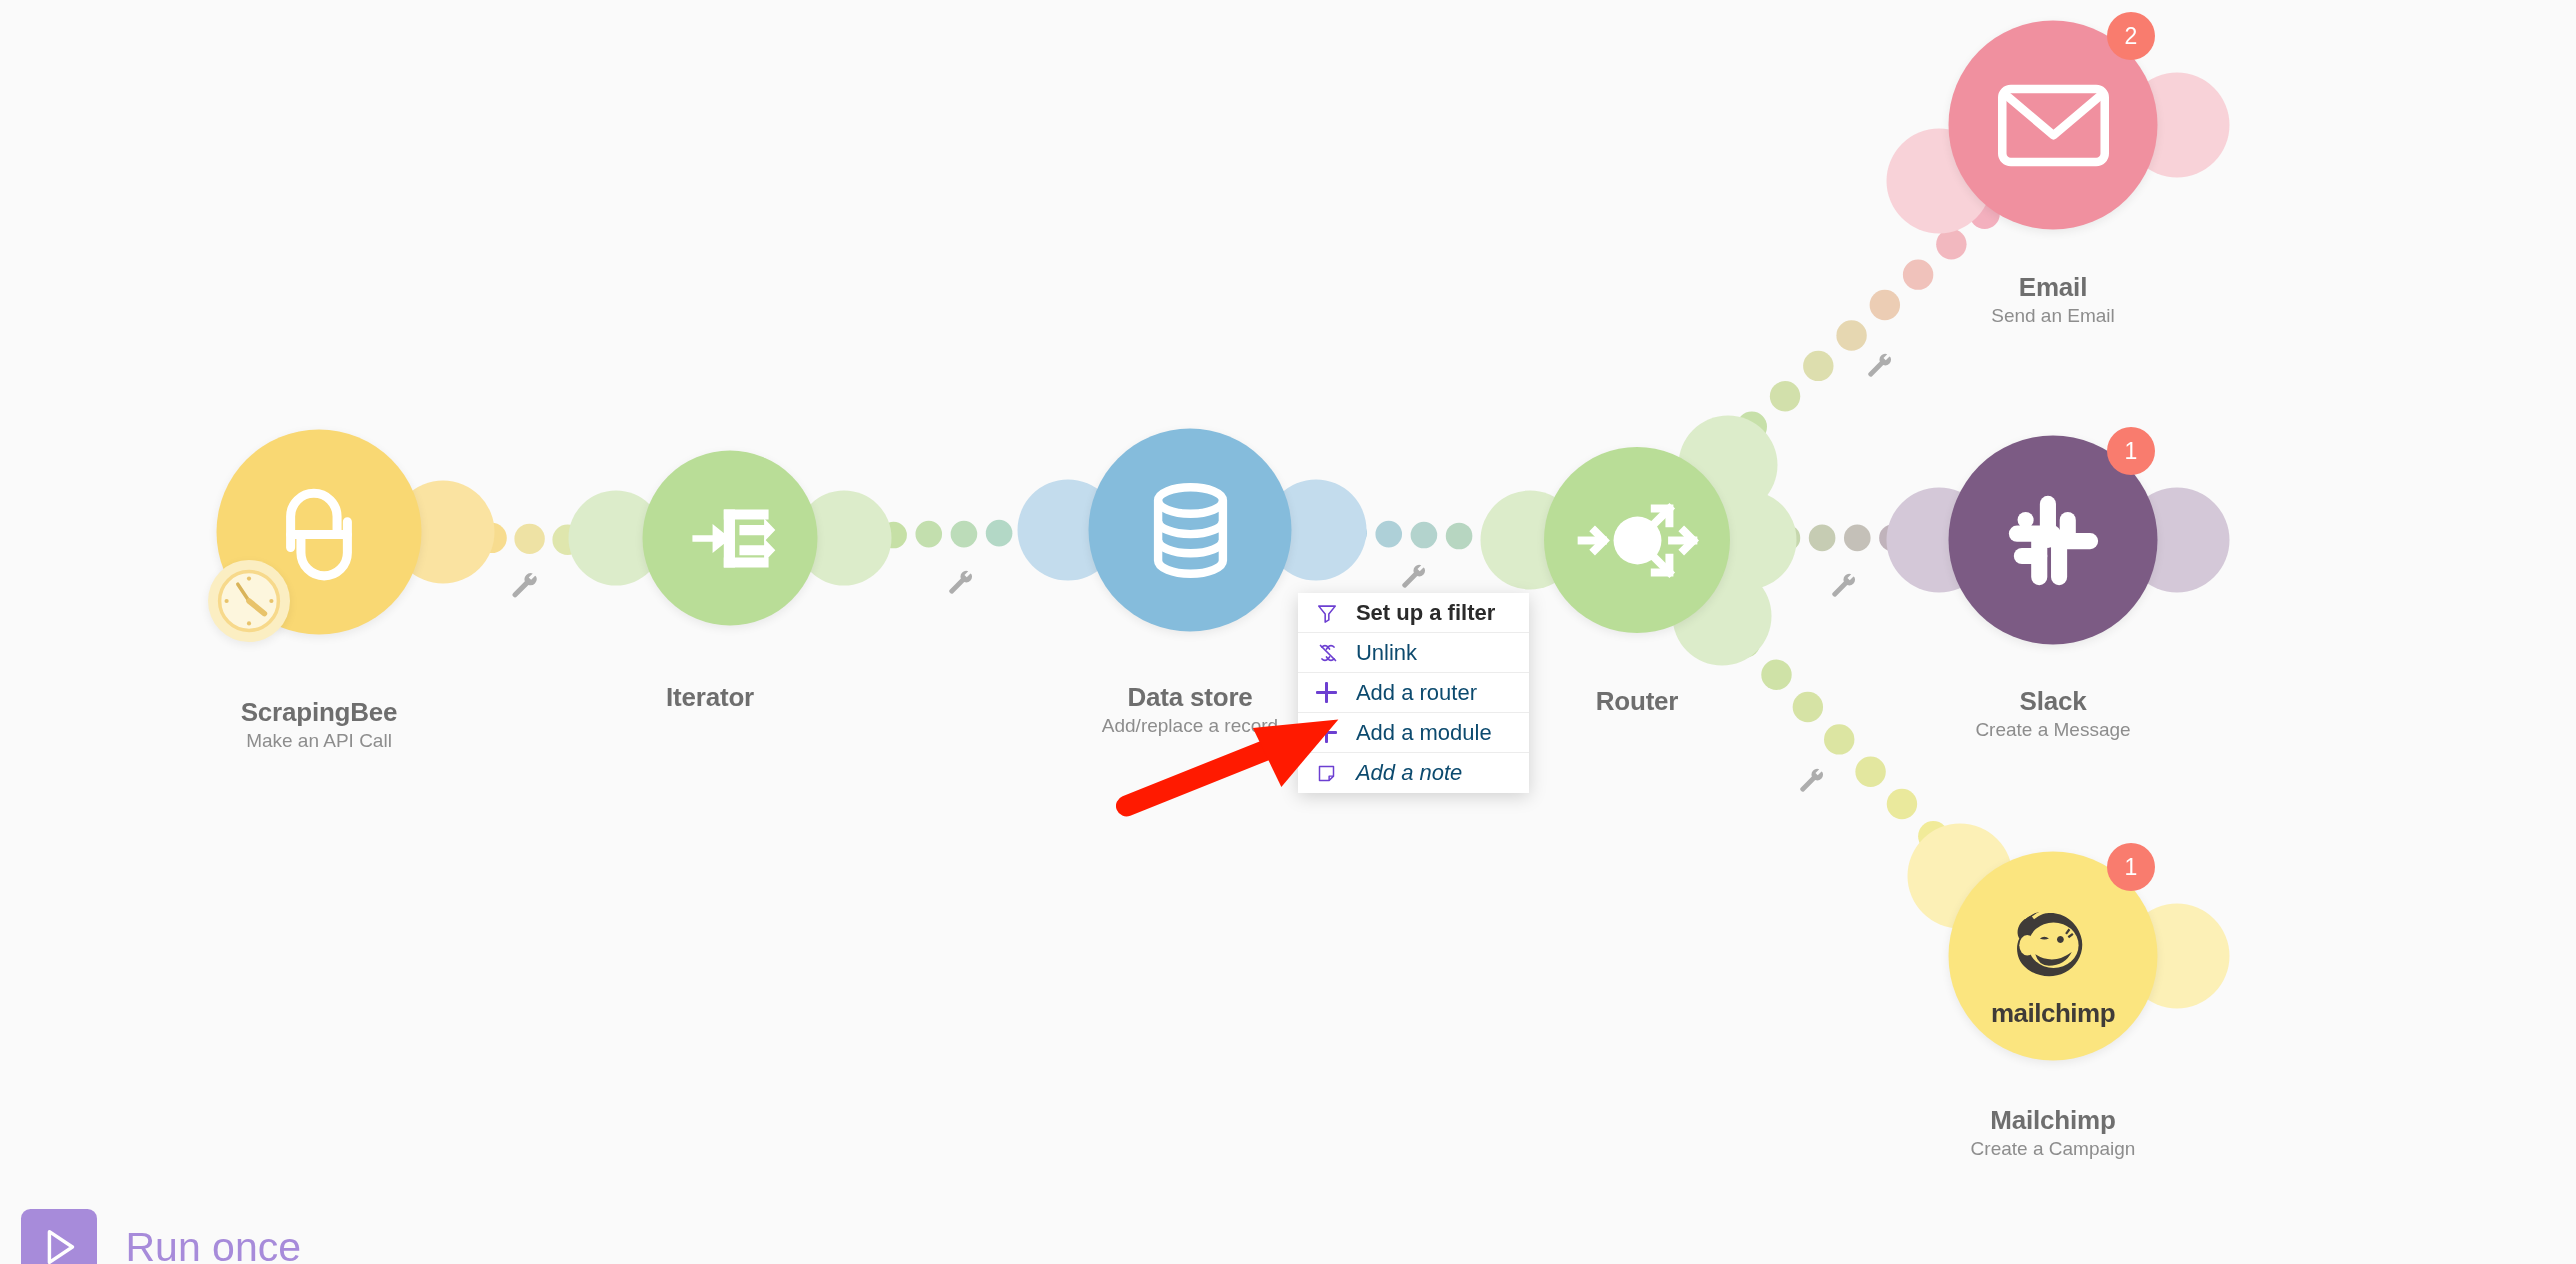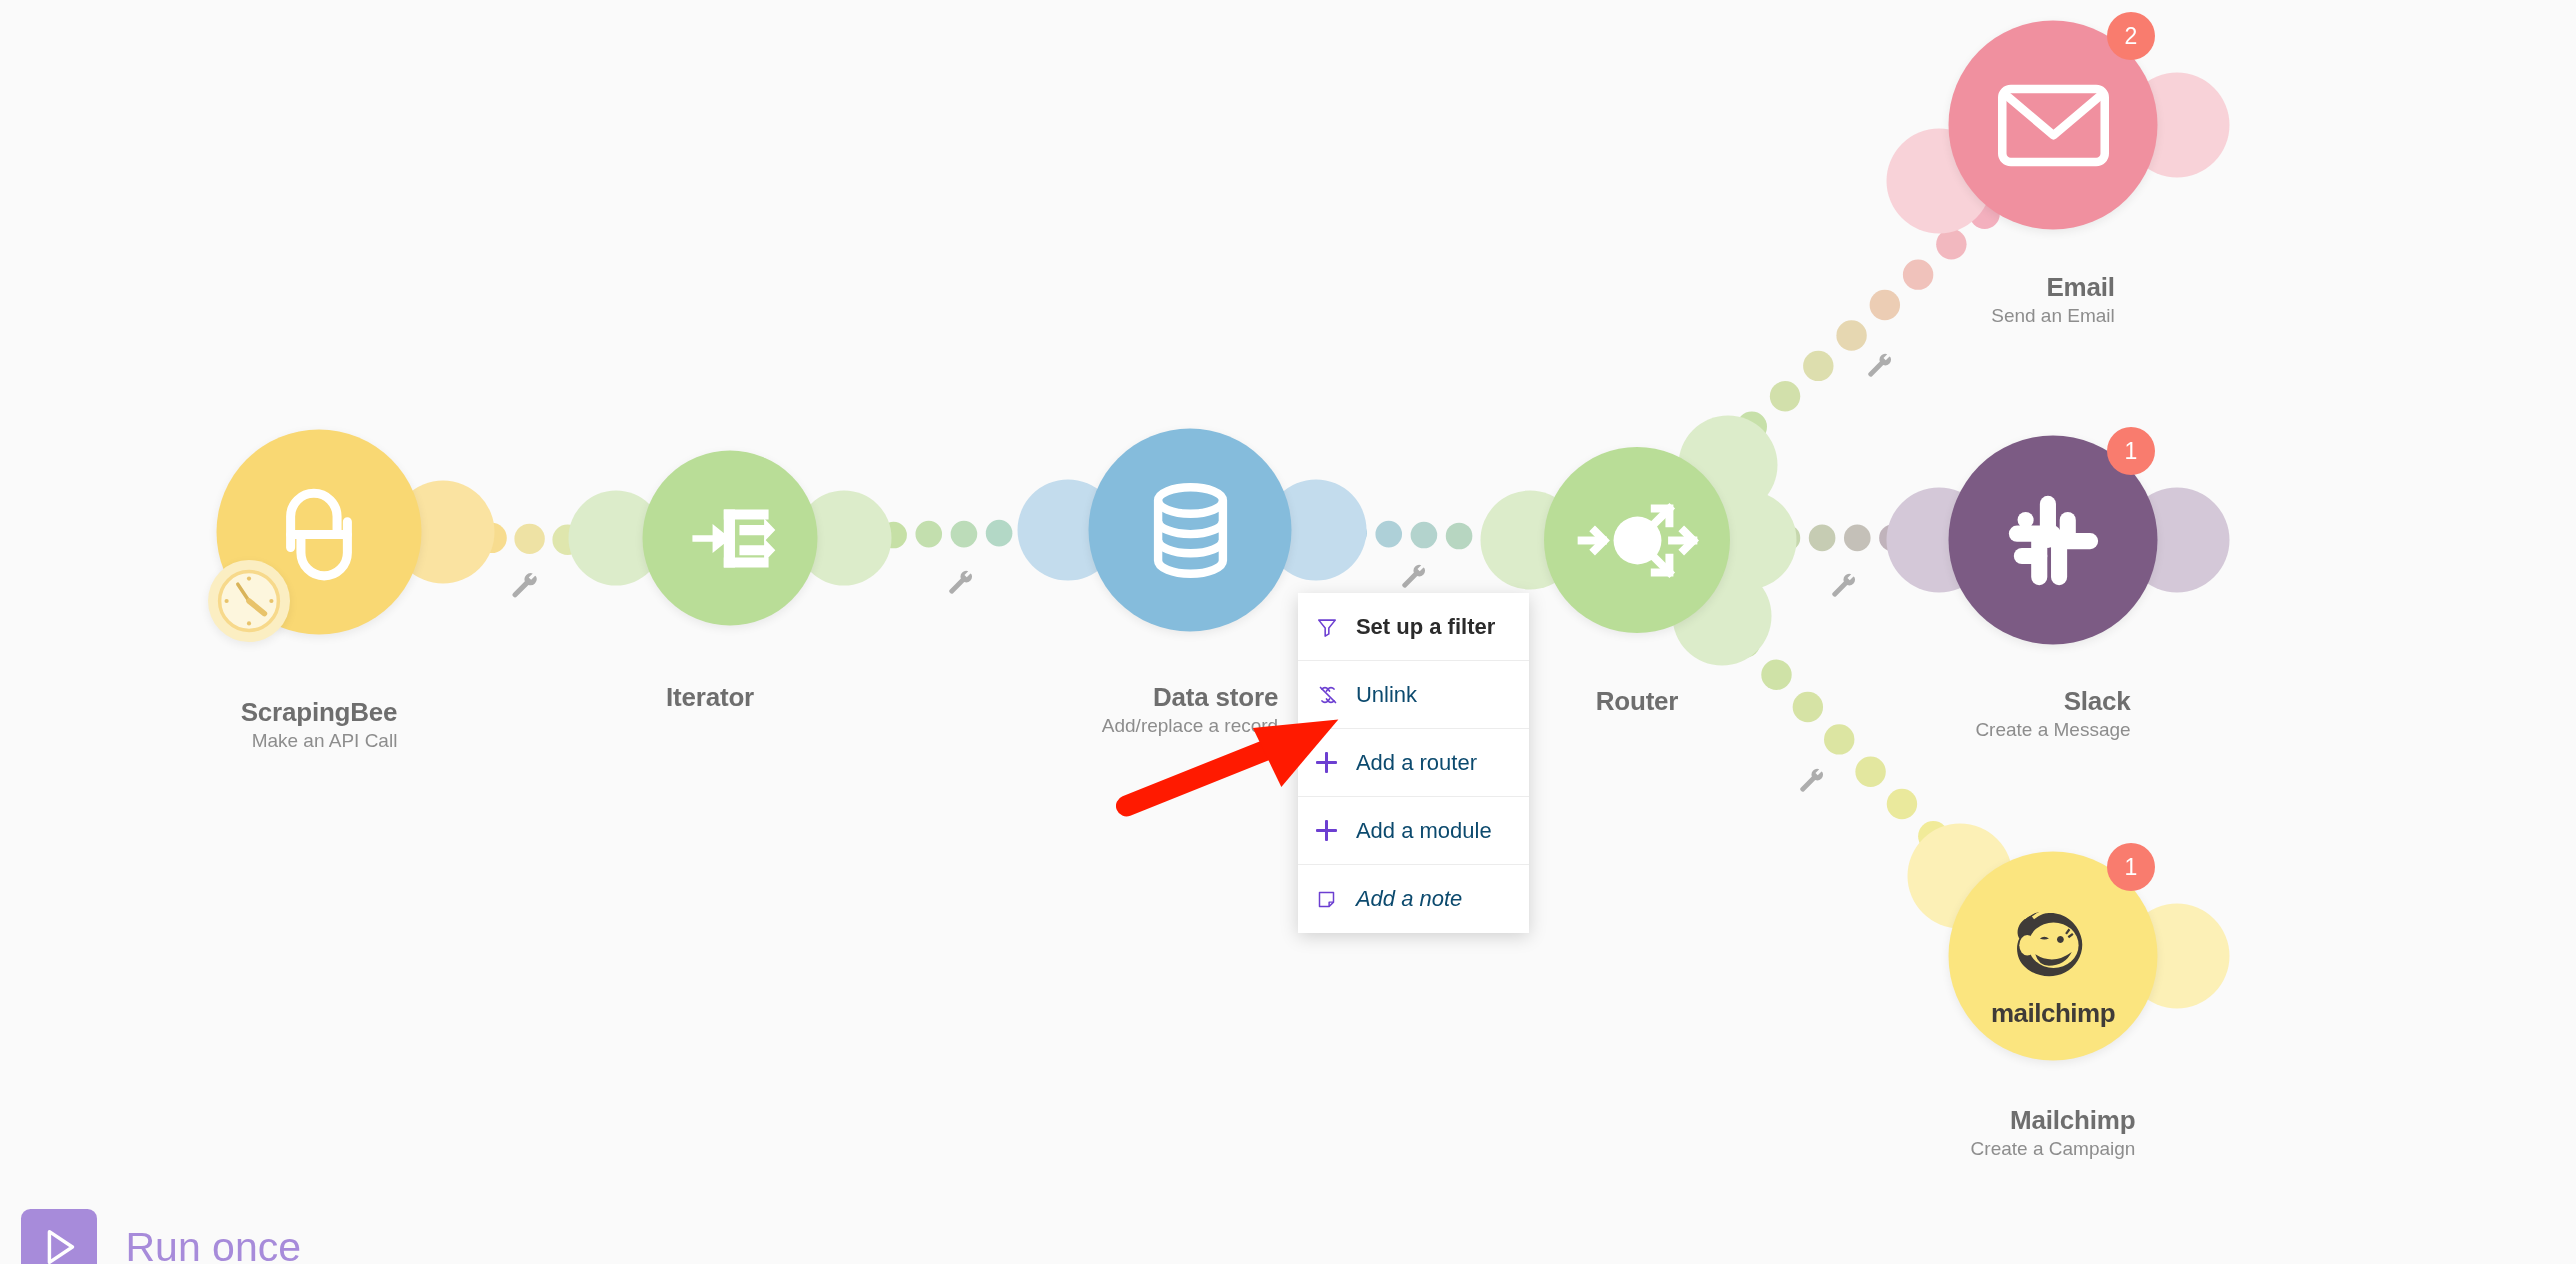--- a/index.html
+++ b/index.html
@@ -45,21 +45,21 @@
   
   .lobe {
     position: absolute;
     transform: translate(-50%, -50%);
     border-radius: 50%;
     z-index: 0;
   }
   .node-label {
     position: absolute;
     transform: translate(-50%, 0);
-    text-align: right;
+    text-align: center;
     white-space: nowrap;
   }
   .node-title {
     font-size: 26px;
     font-weight: bold;
     color: #6e6e6e;
     letter-spacing: -0.2px;
   }
   .node-sub {
     font-size: 19px;
@@ -91,21 +91,21 @@
     top: 593px;
     width: 231px;
     background: #ffffff;
     box-shadow: 0 3.8px 17px rgba(0,0,0,0.17);
     z-index: 30;
     font-size: 0;
   }
   .menu-item {
     display: flex;
     align-items: center;
-    height: 68px;
+    height: 40px;
     padding-left: 18px;
     box-sizing: border-box;
     border-bottom: 1px solid #ececec;
     background: #fff;
     cursor: pointer;
   }
   .menu-item:last-child { border-bottom: none; font-style: italic; }
   .menu-item .mi-icon {
     width: 28.5px;
     display: flex;

